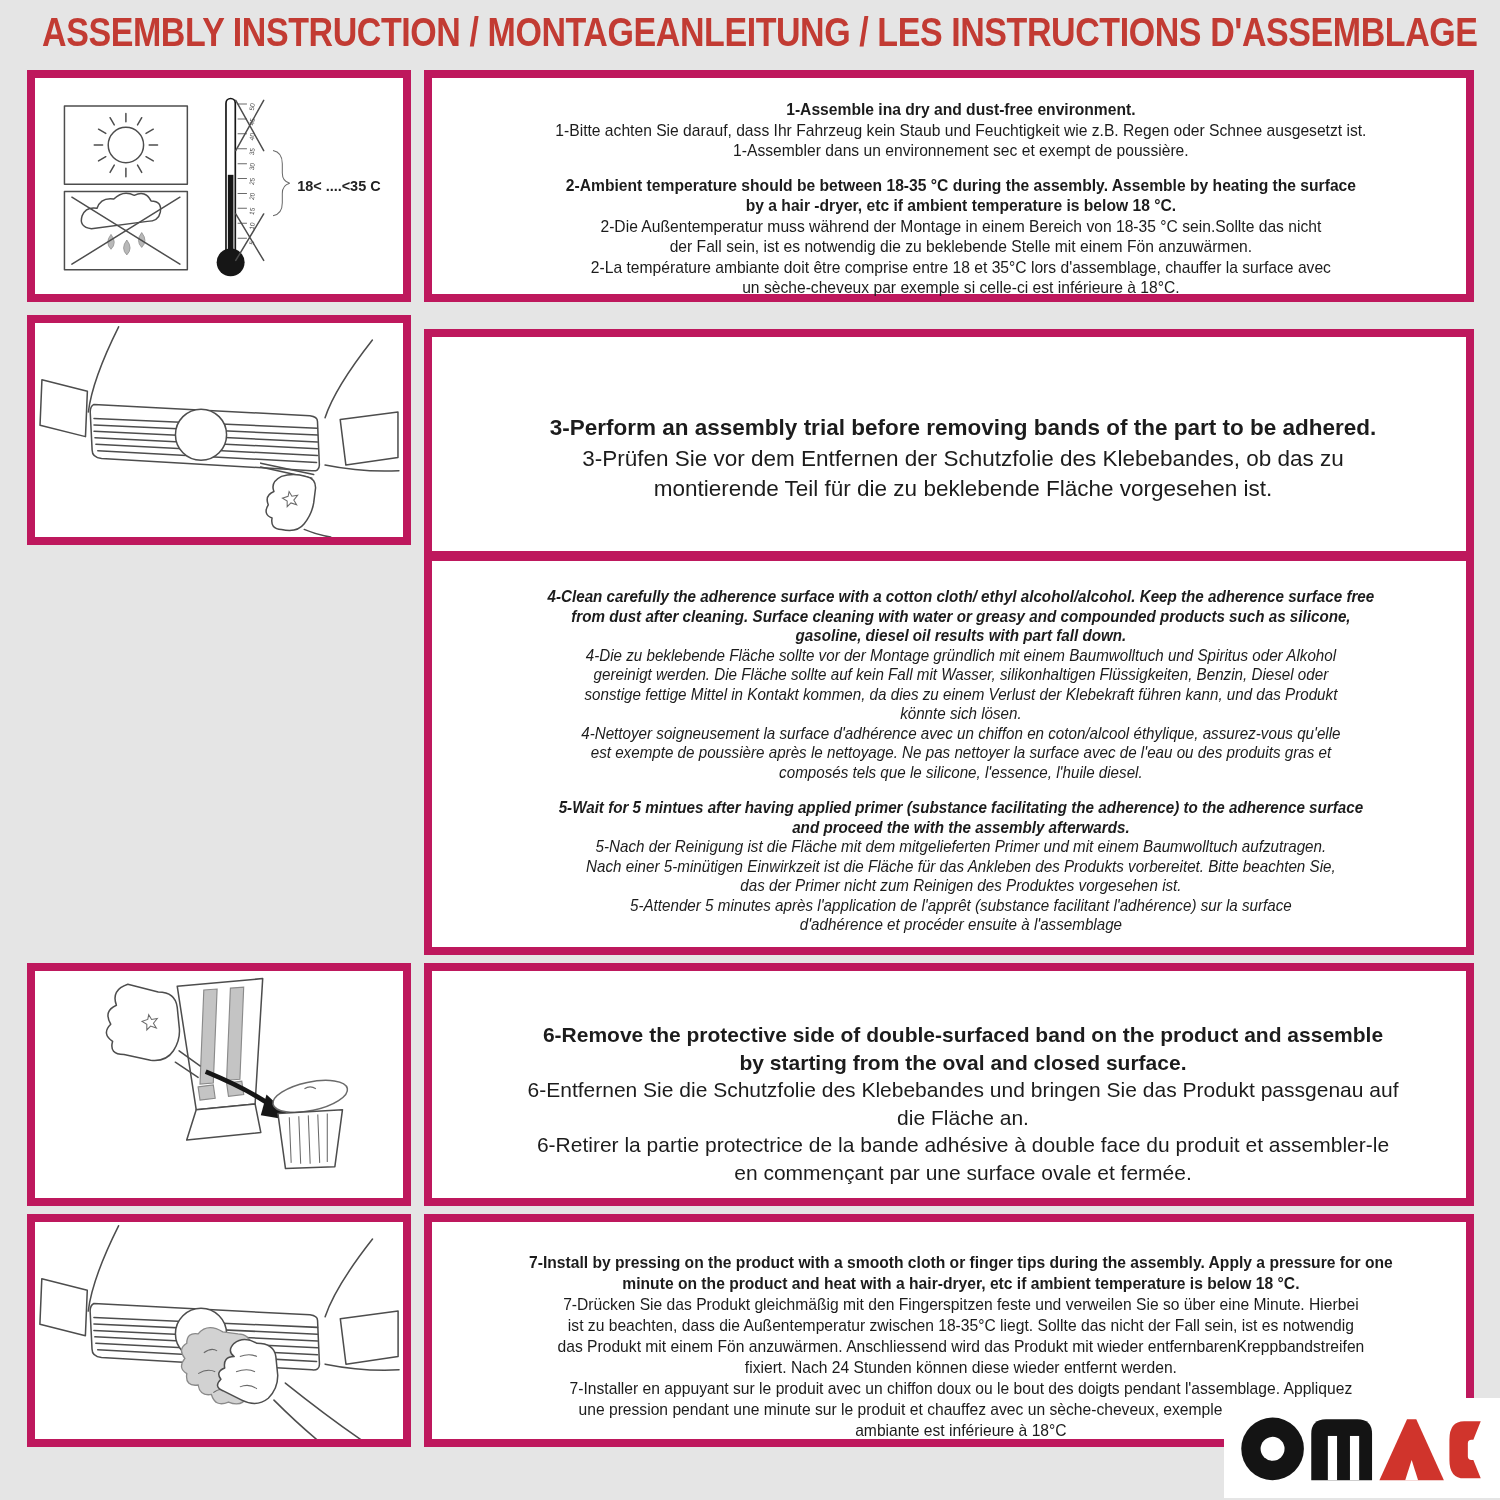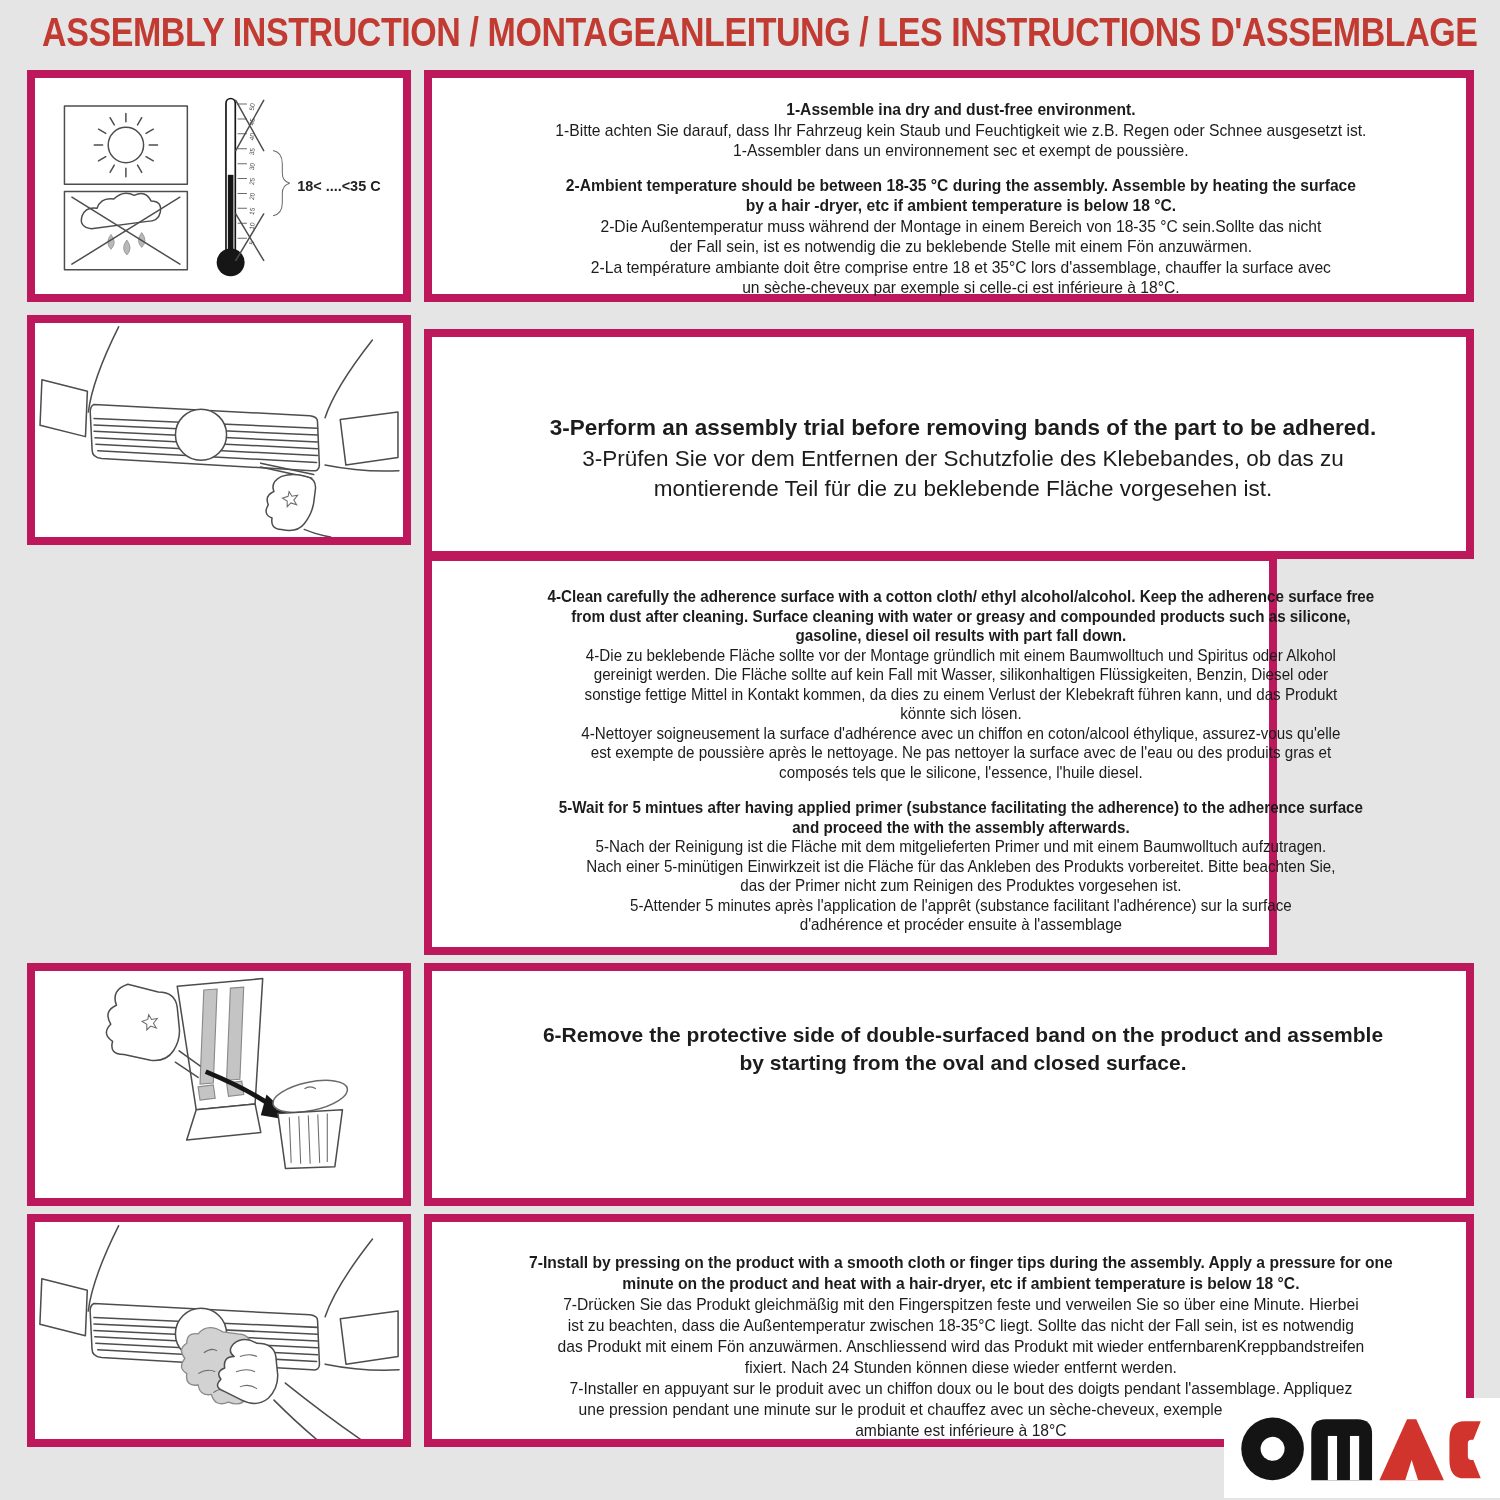--- a/index.html
+++ b/index.html
@@ -120,21 +120,21 @@
     </svg>
   </div>
   <div class="box" style="left:424px;top:315px;width:1050px;height:230px;margin-top:14px;">
     <div class="tx wide s-lg2" style="top:76px;">
       <p class="b">3-Perform an assembly trial before removing bands of the part to be adhered.</p>
       <p>3-Prüfen Sie vor dem Entfernen der Schutzfolie des Klebebandes, ob das zu
 montierende Teil für die zu beklebende Fläche vorgesehen ist.</p>
     </div>
   </div>
 
-  <div class="box" style="left:424px;top:553px;width:853px;height:402px;">
+  <div class="box" style="left:424px;top:553px;width:1050px;height:402px;font-style:italic;">
     <div class="tx cond s-sm3" style="top:26px;">
       <p class="b">4-Clean carefully the adherence surface with a cotton cloth/ ethyl alcohol/alcohol. Keep the adherence surface free
 from dust after cleaning. Surface cleaning with water or greasy and compounded products such as silicone,
 gasoline, diesel oil results with part fall down.</p>
       <p>4-Die zu beklebende Fläche sollte vor der Montage gründlich mit einem Baumwolltuch und Spiritus oder Alkohol
 gereinigt werden. Die Fläche sollte auf kein Fall mit Wasser, silikonhaltigen Flüssigkeiten, Benzin, Diesel oder
 sonstige fettige Mittel in Kontakt kommen, da dies zu einem Verlust der Klebekraft führen kann, und das Produkt
 könnte sich lösen.</p>
       <p>4-Nettoyer soigneusement la surface d'adhérence avec un chiffon en coton/alcool éthylique, assurez-vous qu'elle
 est exempte de poussière après le nettoyage. Ne pas nettoyer la surface avec de l'eau ou des produits gras et
@@ -172,20 +172,24 @@
         <path class="thin" d="M282,124 q6,-4 12,0"></path>
         <path class="lnf" d="M254,150 L322,146 L314,206 L262,208 Z" stroke="#6a6a6a"></path>
         <path class="thin" d="M266,154 L268,202 M276,153 L278,203 M286,152 L288,203 M296,151 L298,202 M306,150 L306,201"></path>
       </g>
     </svg>
   </div>
   <div class="box" style="left:424px;top:963px;width:1050px;height:243px;">
     <div class="tx wide s-lg4" style="top:50px;">
       <p class="b">6-Remove the protective side of double-surfaced band on the product and assemble
 by starting from the oval and closed surface.</p>
+      <p>6-Entfernen Sie die Schutzfolie des Klebebandes und bringen Sie das Produkt passgenau auf
+die Fläche an.</p>
+      <p>6-Retirer la partie protectrice de la bande adhésive à double face du produit et assembler-le
+en commençant par une surface ovale et fermée.</p>
     </div>
   </div>
 
   <div class="box illus" style="left:27px;top:1214px;width:384px;height:233px;">
     <svg viewBox="0 0 384 229">
       <use href="#car-grille"></use>
       <use href="#cloth-hand"></use>
     </svg>
   </div>
   <div class="box" style="left:424px;top:1214px;width:1050px;height:233px;">

